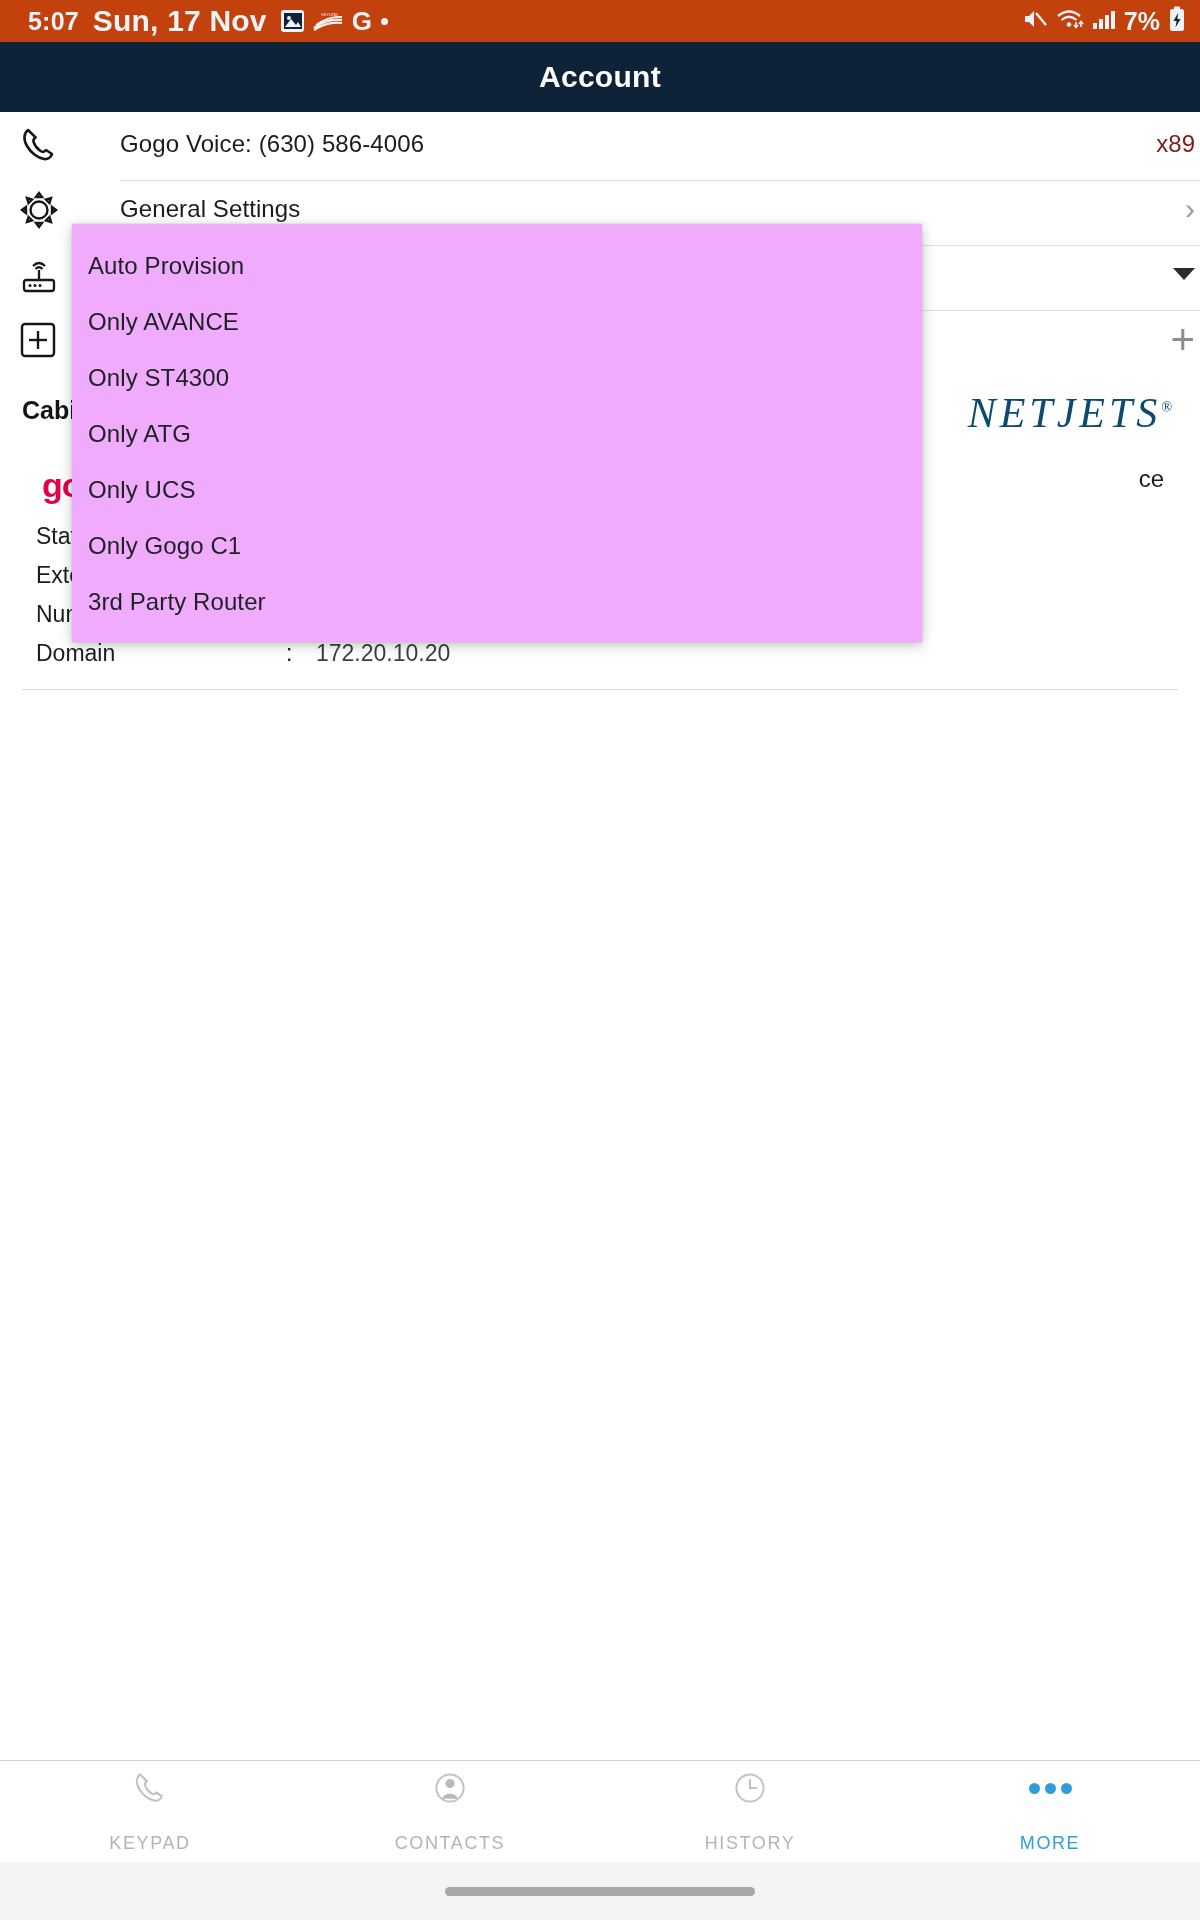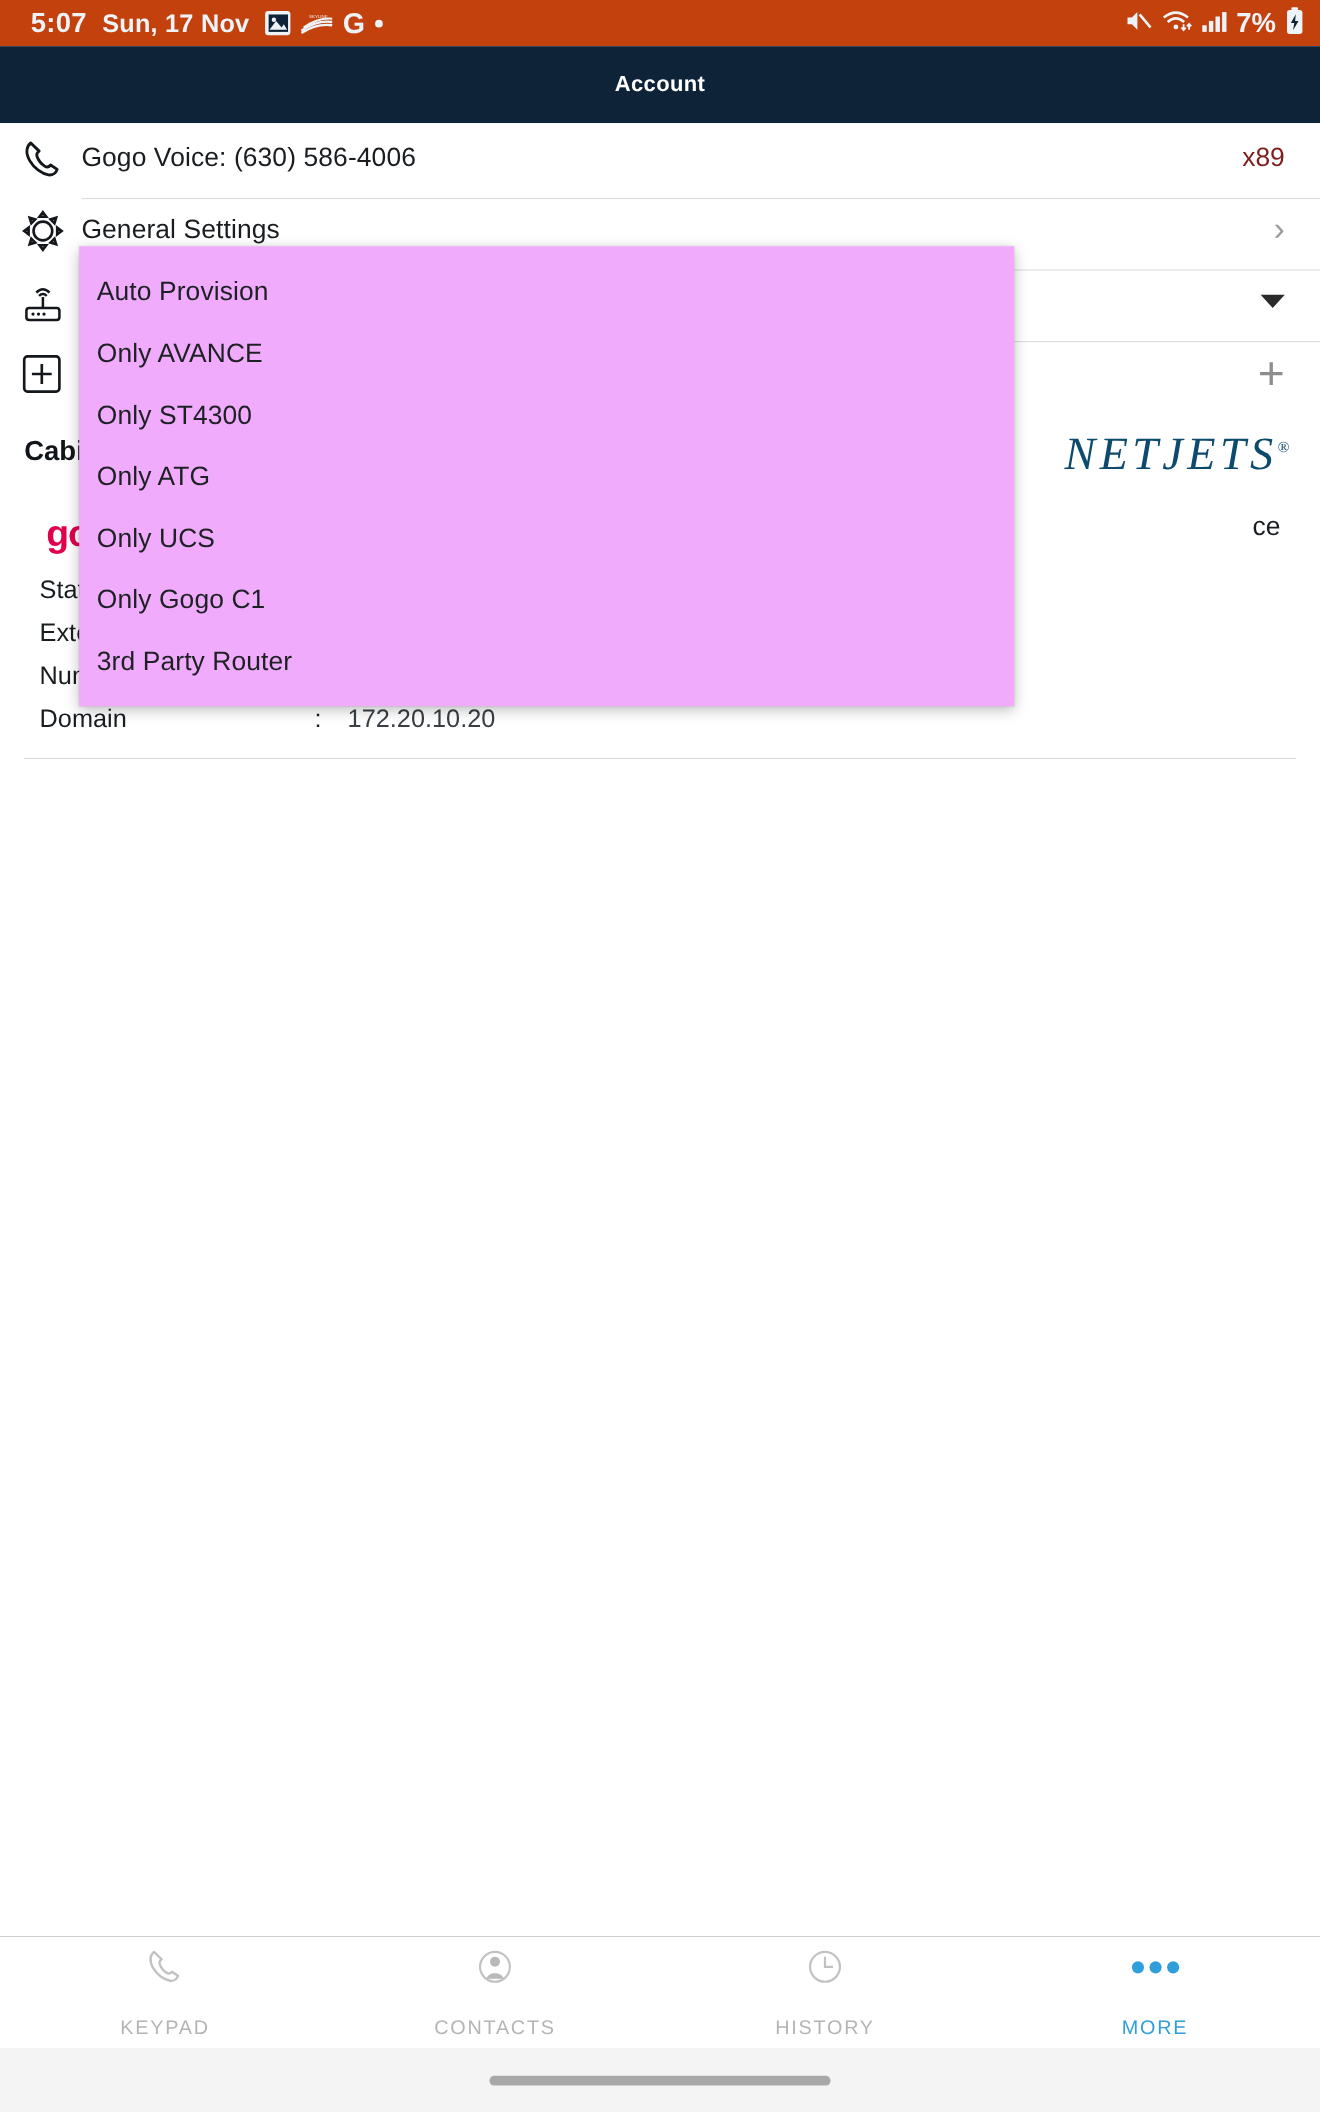--- a/index.html
+++ b/index.html
@@ -24,21 +24,21 @@
     width: 1200px;
     height: 42px;
     background: #c2410c;
     display: flex;
     align-items: center;
     padding: 0 14px 0 28px;
     color: #eef3f8;
   }
   .sb-left { display: flex; align-items: center; gap: 14px; }
   .sb-time { font-size: 25px; font-weight: 700; letter-spacing: .2px; }
-  .sb-date { font-size: 23px; font-weight: 700; letter-spacing: .2px; }
+  .sb-date { font-size: 30px; font-weight: 700; letter-spacing: .2px; }
   .sb-icons { display: flex; align-items: center; gap: 9px; }
   .sb-spacer { flex: 1; }
   .sb-right { display: flex; align-items: center; gap: 8px; }
   .sb-batt { font-size: 25px; font-weight: 600; }
   .glyph-img {
     width: 23px; height: 22px; border: 2.5px solid #eef3f8; border-radius: 3px;
     position: relative; background: #eef3f8;
   }
   .glyph-g { font-size: 26px; font-weight: 700; line-height: 1; }
   .glyph-dot { width: 7px; height: 7px; border-radius: 50%; background: #eef3f8; }
@@ -47,21 +47,21 @@
   
   .header {
     position: absolute;
     top: 42px; left: 0;
     width: 1200px; height: 70px;
     background: #0f2338;
     display: flex; align-items: center; justify-content: center;
   }
   .header-title {
     color: #ffffff;
-    font-size: 20px;
+    font-size: 30px;
     font-weight: 700;
     letter-spacing: .3px;
   }
 
   
   .content {
     position: absolute;
     top: 112px; left: 0;
     width: 1200px; height: 1700px;
     background: #ffffff;
@@ -78,21 +78,22 @@
     width: 56px; min-width: 56px;
     display: flex; align-items: center; justify-content: flex-start;
     color: #14181c;
   }
   .row-body {
     flex: 1;
     display: flex;
     align-items: center;
     height: 72px;
     border-bottom: 1px solid #dddddd;
-    padding-right: 32px;
+    padding-right: 5px;
+    margin-left: 46px;
   }
   .row-body.no-border { border-bottom: none; }
   .row-label {
     font-size: 24px;
     color: #1a1d20;
     flex: 1;
     letter-spacing: .1px;
   }
   .row-value {
     font-size: 24px;

